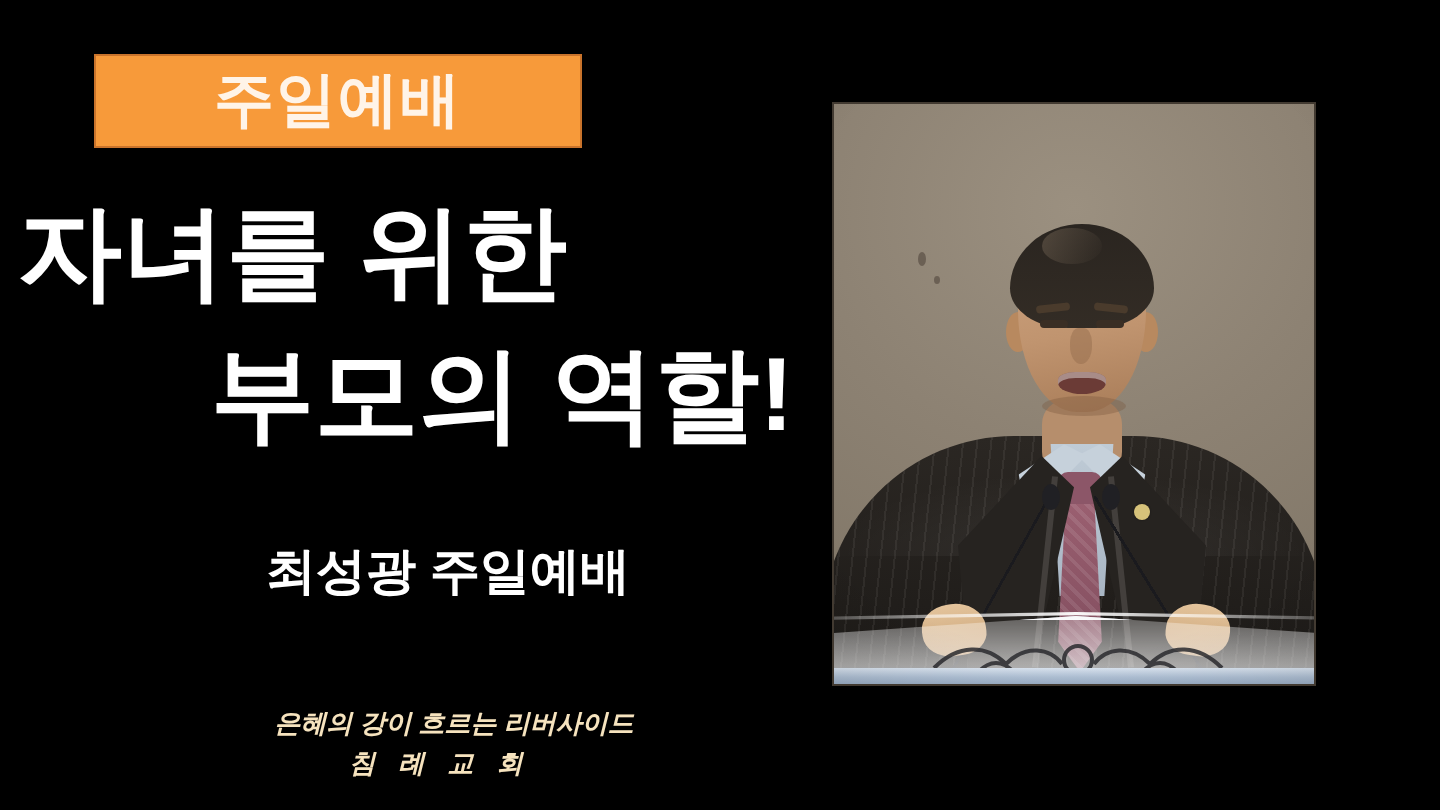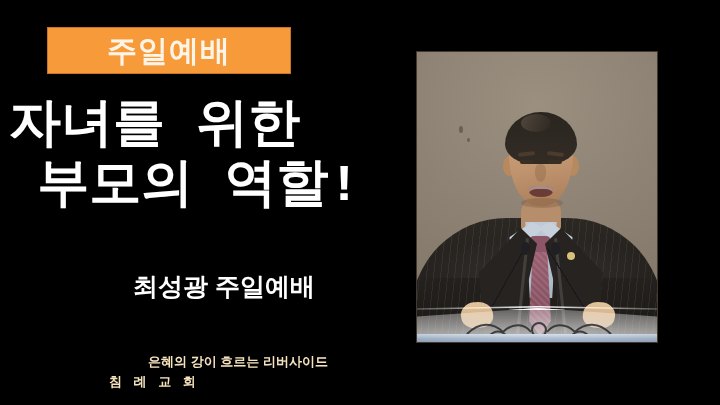--- a/index.html
+++ b/index.html
@@ -39,65 +39,65 @@
     line-height: 1;
     white-space: nowrap;
   }
 
   
   #title-block {
     position: absolute;
     left: 0;
     top: 97px;
     width: 410px;
-    font-family: Liberation Mono, monospace;
   }
   .title-line {
     color: #FFFFFF;
     font-size: 52px;
     font-weight: 700;
     line-height: 1.16;
     white-space: nowrap;
     letter-spacing: 0px;
   }
   #title-line-1 { padding-left: 9px; text-align: left; }
-  #title-line-2 { padding-left: 0px; text-align: center; padding-right: 13px; }
+  #title-line-2 { padding-left: 0px; text-align: right; padding-right: 13px; margin-top: 11px; }
 
   
   #subtitle-block {
     position: absolute;
     left: 99px;
     top: 269px;
     width: 250px;
     text-align: center;
   }
   .subtitle-line {
     color: #FFFFFF;
     font-size: 25px;
     font-weight: 700;
     line-height: 1.42;
     white-space: nowrap;
   }
 
   
   #church-block {
     position: absolute;
-    left: 109px;
+    left: 98px;
     top: 352px;
     width: 258px;
+    font-style: italic;
   }
   .church-line {
     color: #F6E3BE;
     font-size: 13px;
     font-weight: 700;
     line-height: 1.55;
     white-space: nowrap;
   }
   #church-line-1 { text-align: center; }
-  #church-line-2 { text-align: left; padding-right: 14px; letter-spacing: 4px; }
+  #church-line-2 { text-align: center; padding-right: 14px; letter-spacing: 4px; }
 
   
   #photo {
     position: absolute;
     left: 417px;
     top: 52px;
     width: 240px;
     height: 290px;
     overflow: hidden;
     background: #8E8373;

